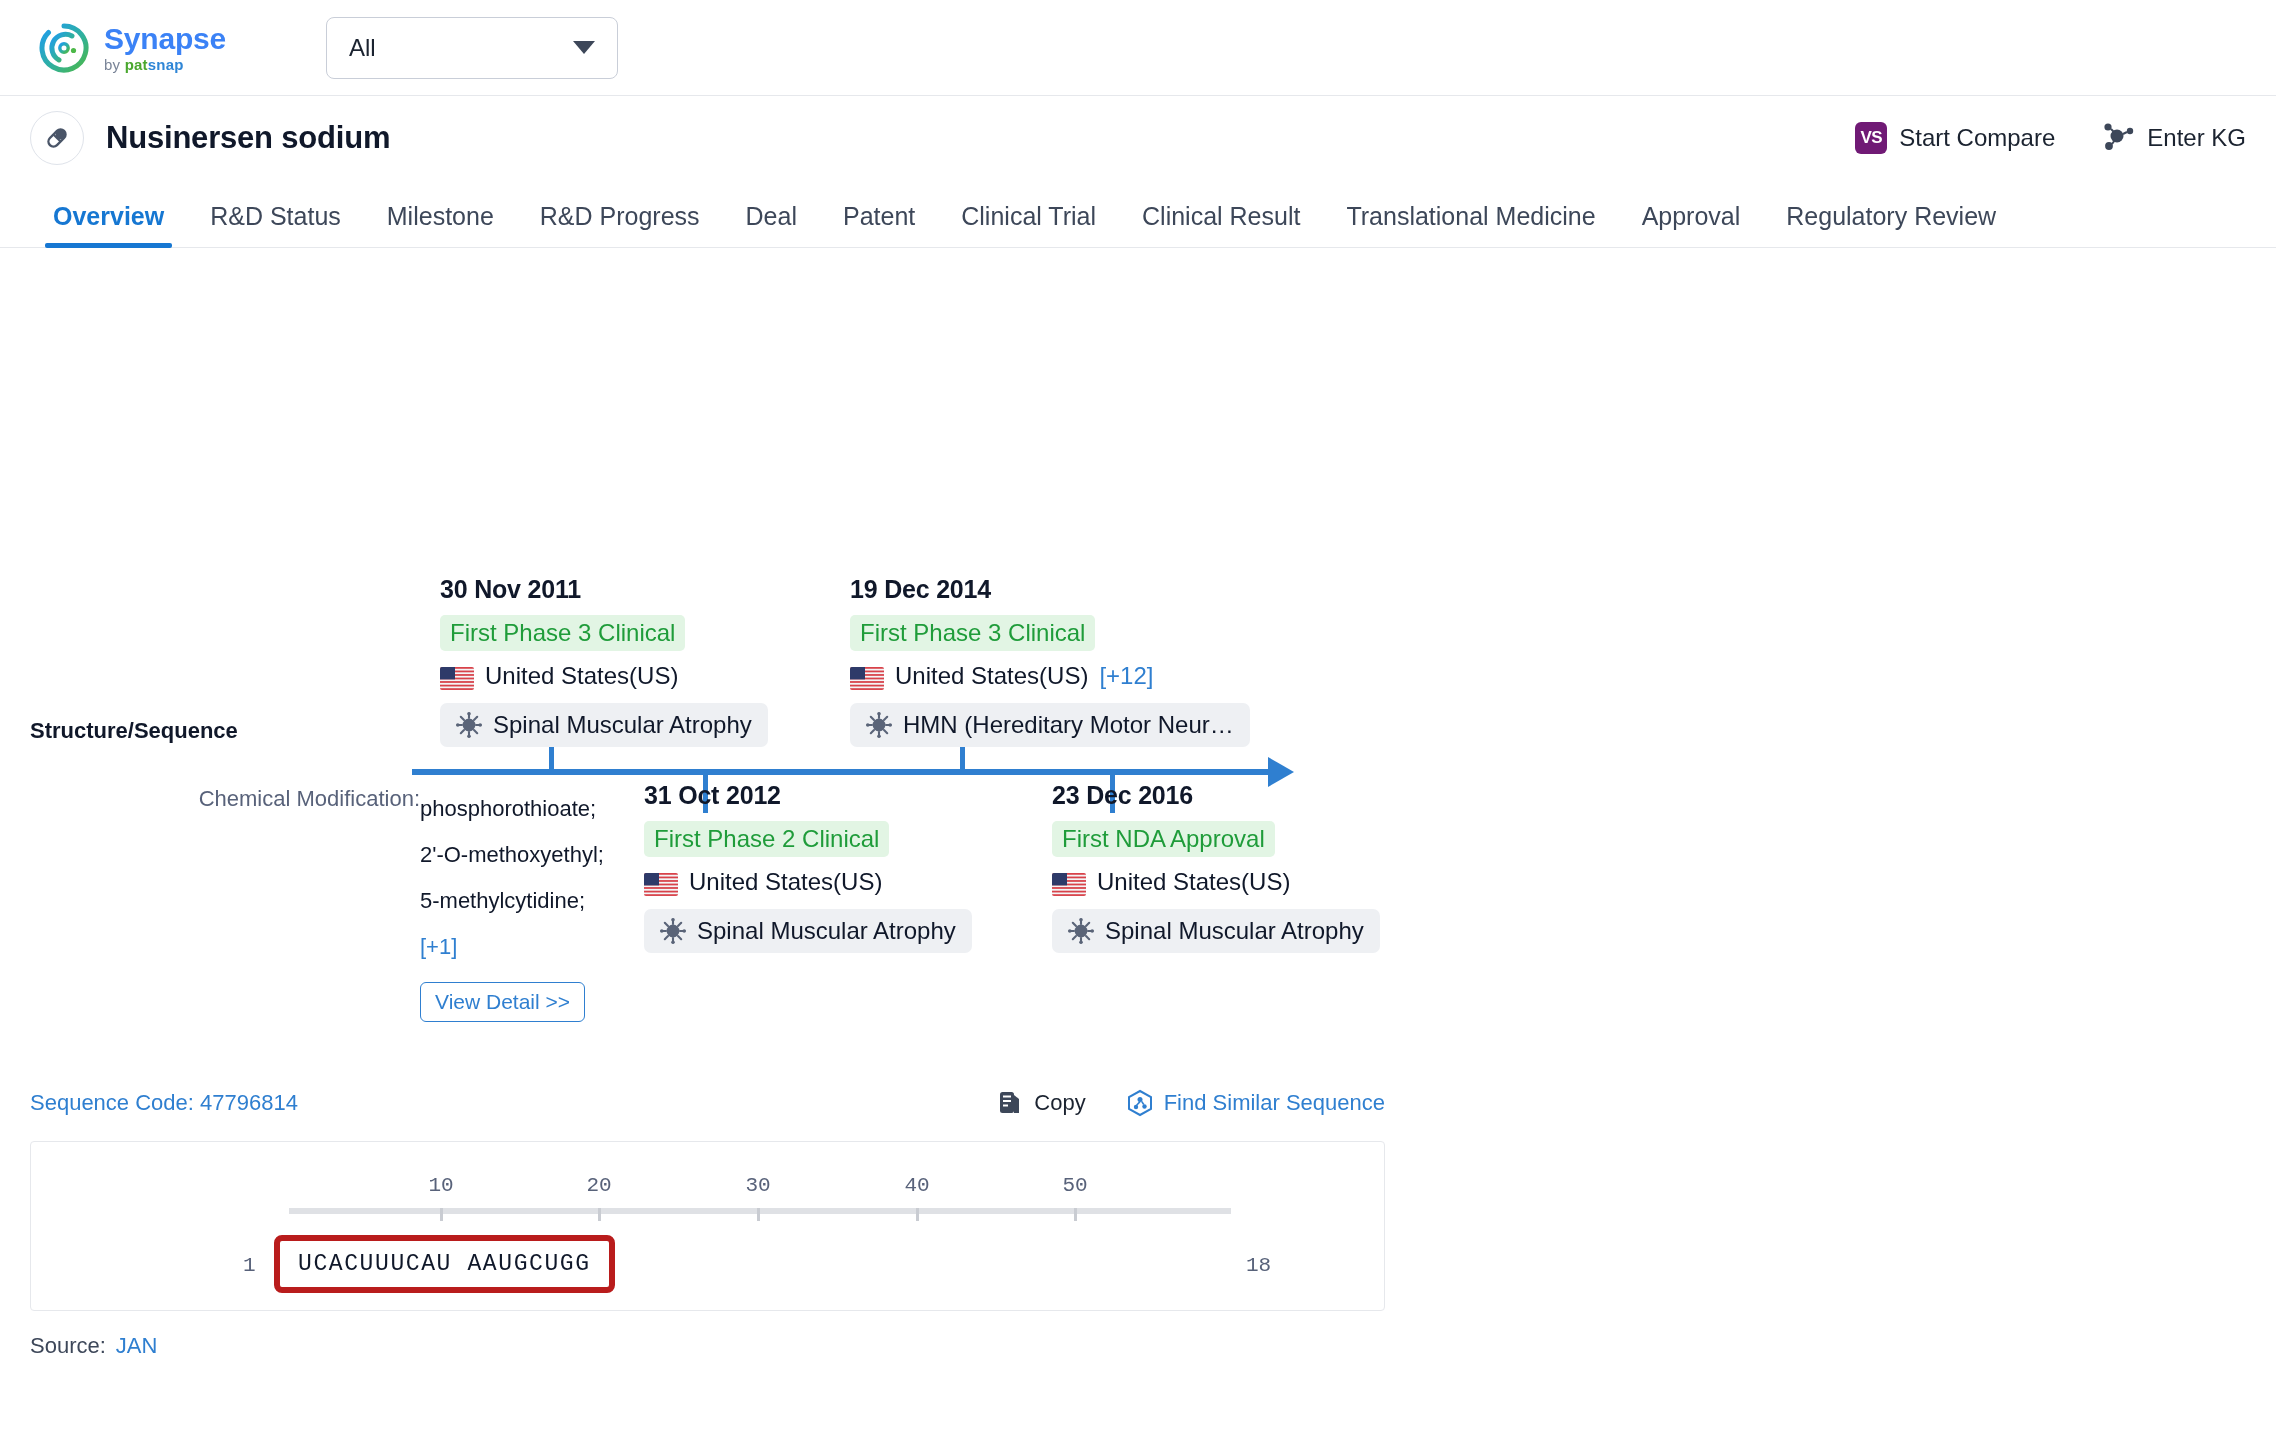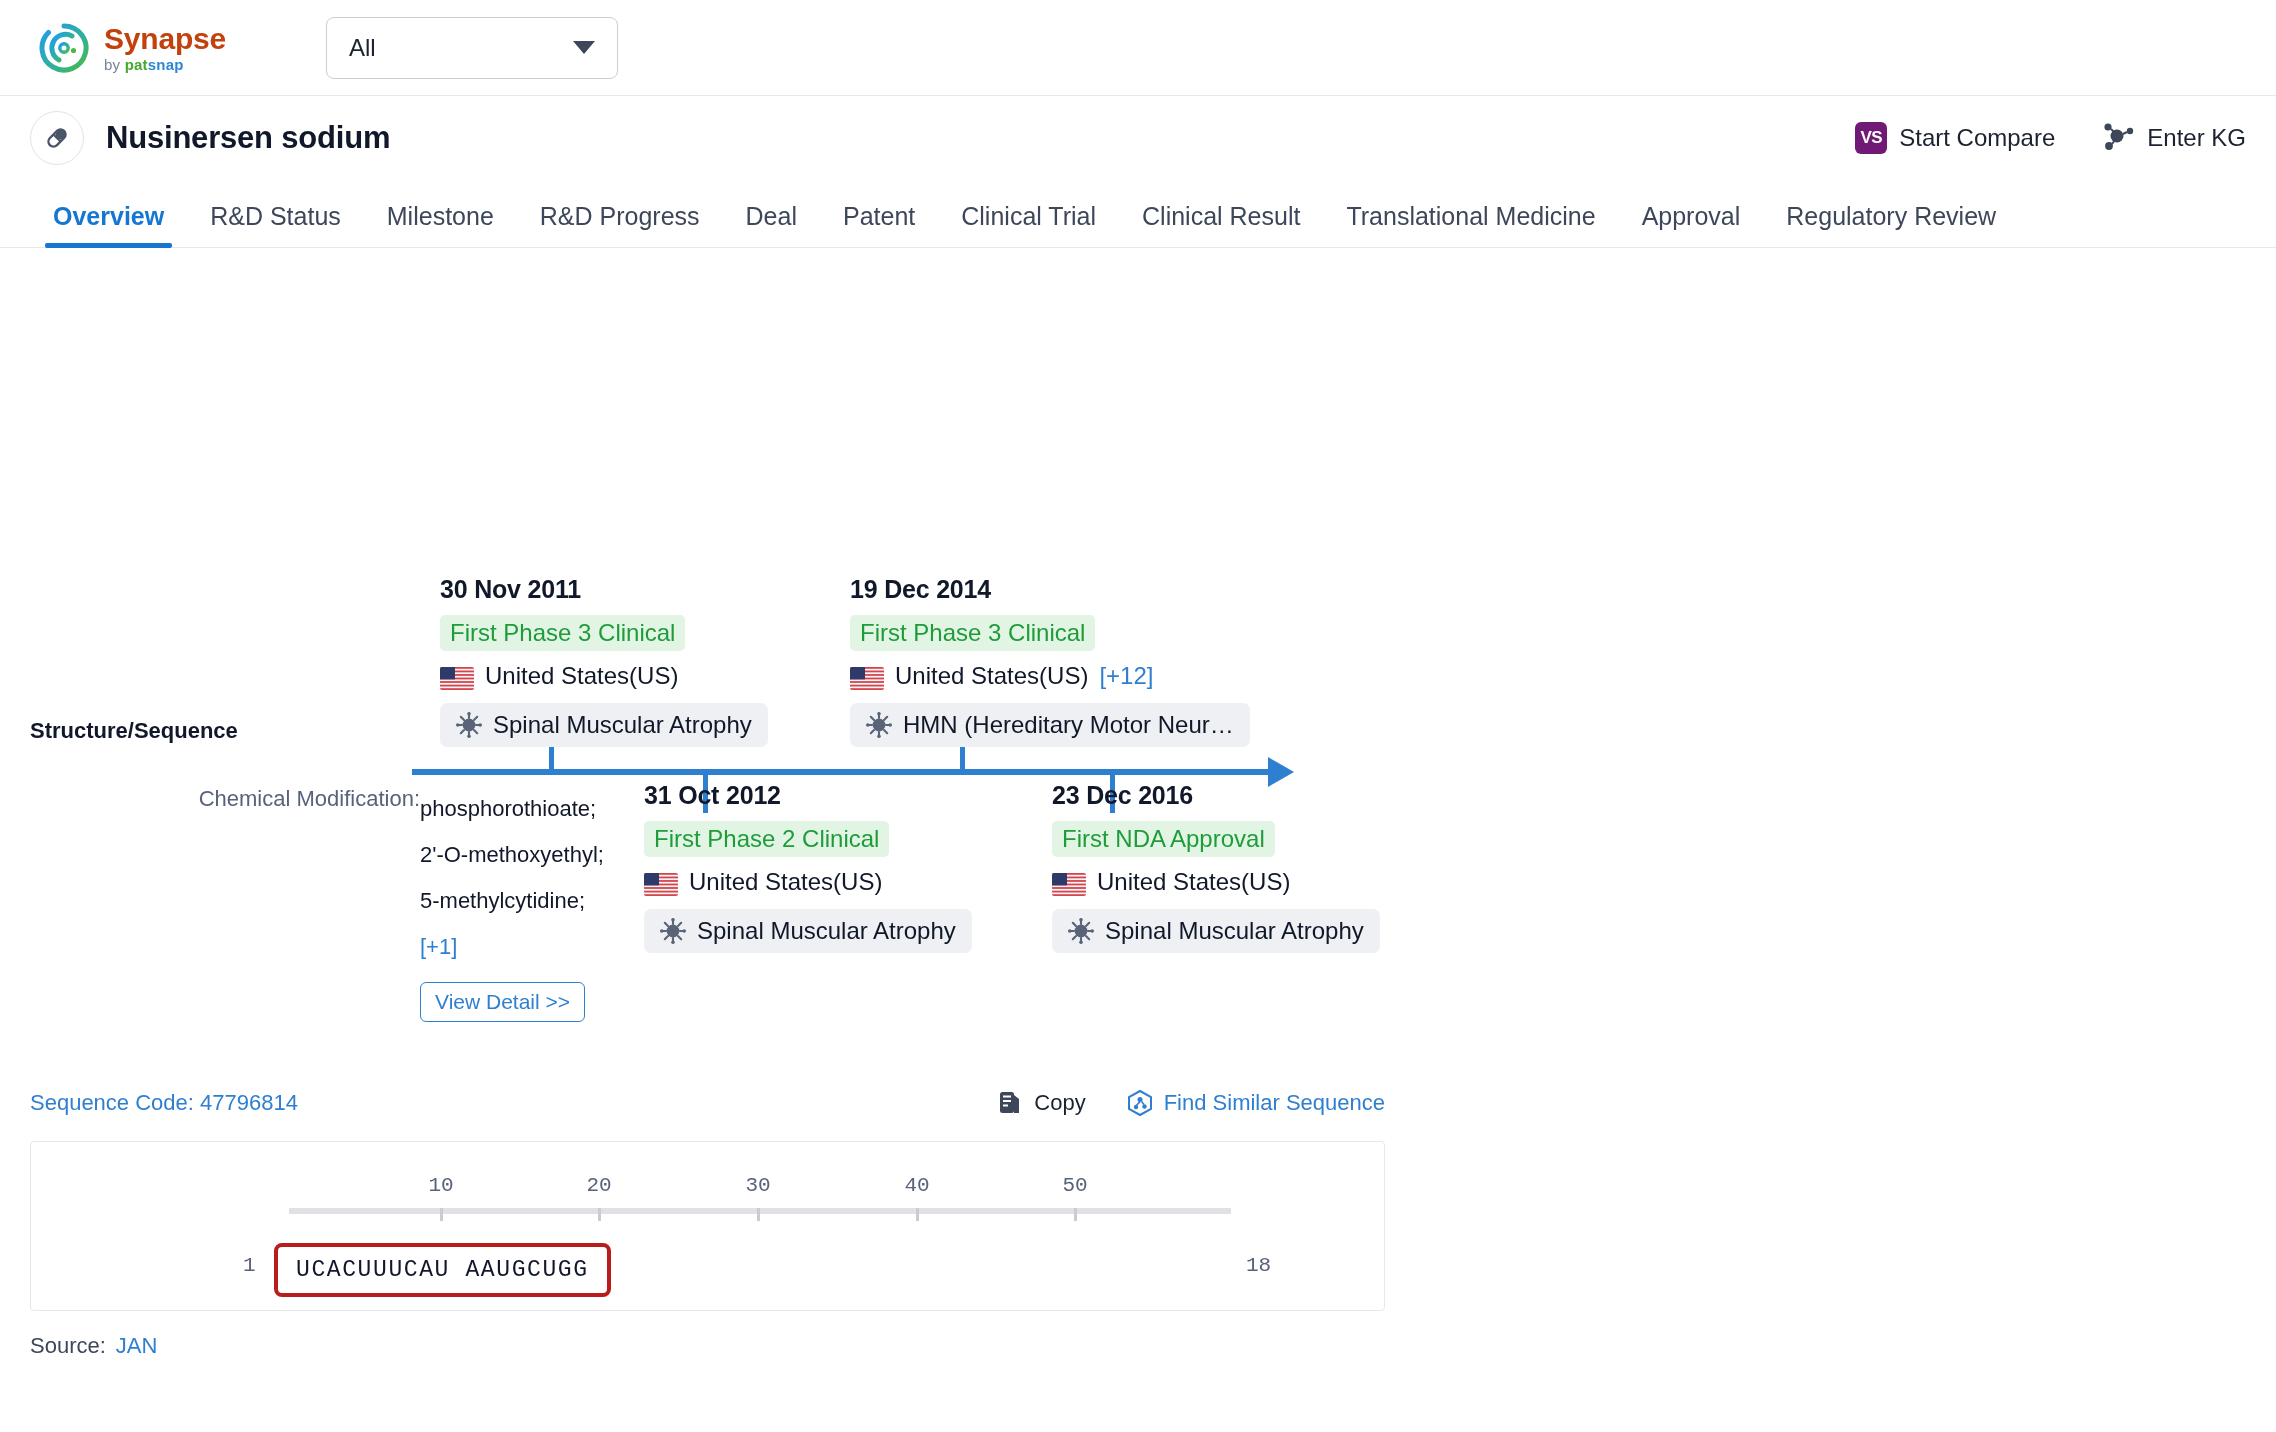--- a/index.html
+++ b/index.html
@@ -19,21 +19,21 @@
     display: flex;
     align-items: center;
     padding: 0 38px;
     border-bottom: 1px solid #e6e8ec;
     background: #fff;
   }
   .logo-block { display: flex; align-items: center; gap: 14px; width: 278px; flex: none; }
   .logo-mark { width: 52px; height: 52px; flex: none; }
   .logo-text { line-height: 1; }
   .logo-word {
-    font-size: 30px; font-weight: 700; color: #c2410c; letter-spacing: -0.2px;
+    font-size: 30px; font-weight: 700; color: #3b82f6; letter-spacing: -0.2px;
     display: block;
   }
   .logo-sub {
     font-size: 15px; display: block; margin-top: 3px; letter-spacing: .2px;
   }
   .logo-sub .by { color: #7a8598; }
   .logo-sub .pat { color: #4aa72e; font-weight: 700; }
   .logo-sub .snap { color: #2f86d6; font-weight: 700; }
 
   .scope-select {
@@ -183,22 +183,22 @@
     font-family: "Liberation Mono", monospace; transform: translateX(-50%);
   }
   .seq-start-num, .seq-end-num {
     position: absolute; font-size: 21px; color: #58627a;
     font-family: "Liberation Mono", monospace; top: 112px;
   }
   .seq-start-num { left: 212px; }
   .seq-end-num { left: 1215px; }
   .seq-highlight {
     position: absolute; left: 243px; top: 93px;
-    border: 4px solid #b91c1c; border-radius: 8px;
-    padding: 10px 18px; background: #fff; margin-top: 8px;
+    border: 6px solid #b91c1c; border-radius: 8px;
+    padding: 10px 18px; background: #fff;
   }
   .seq-text {
     font-family: "Liberation Mono", monospace; font-size: 23px;
     color: #10182a; letter-spacing: 1.6px; white-space: pre;
   }
   .source-row { margin-top: 22px; font-size: 22px; color: #3d4759; }
   .source-row .link { margin-left: 10px; }
 </style>
 </head>
 <body>

